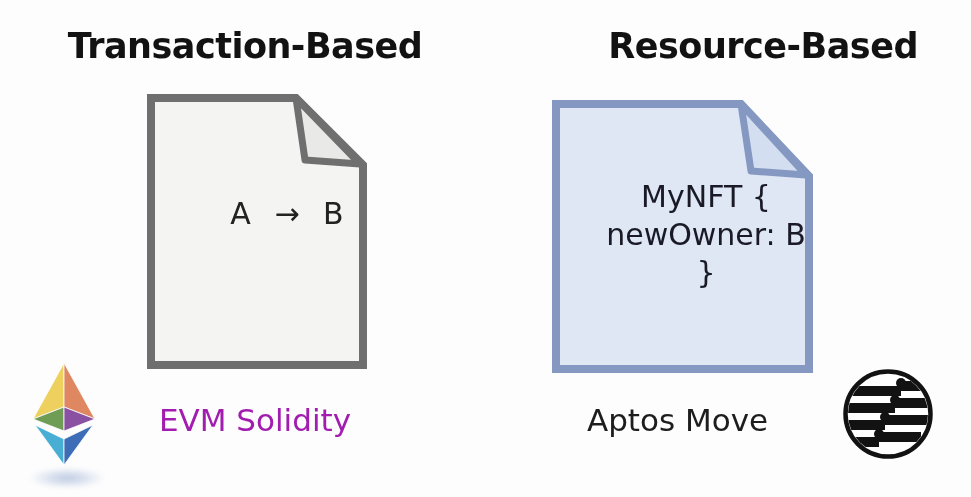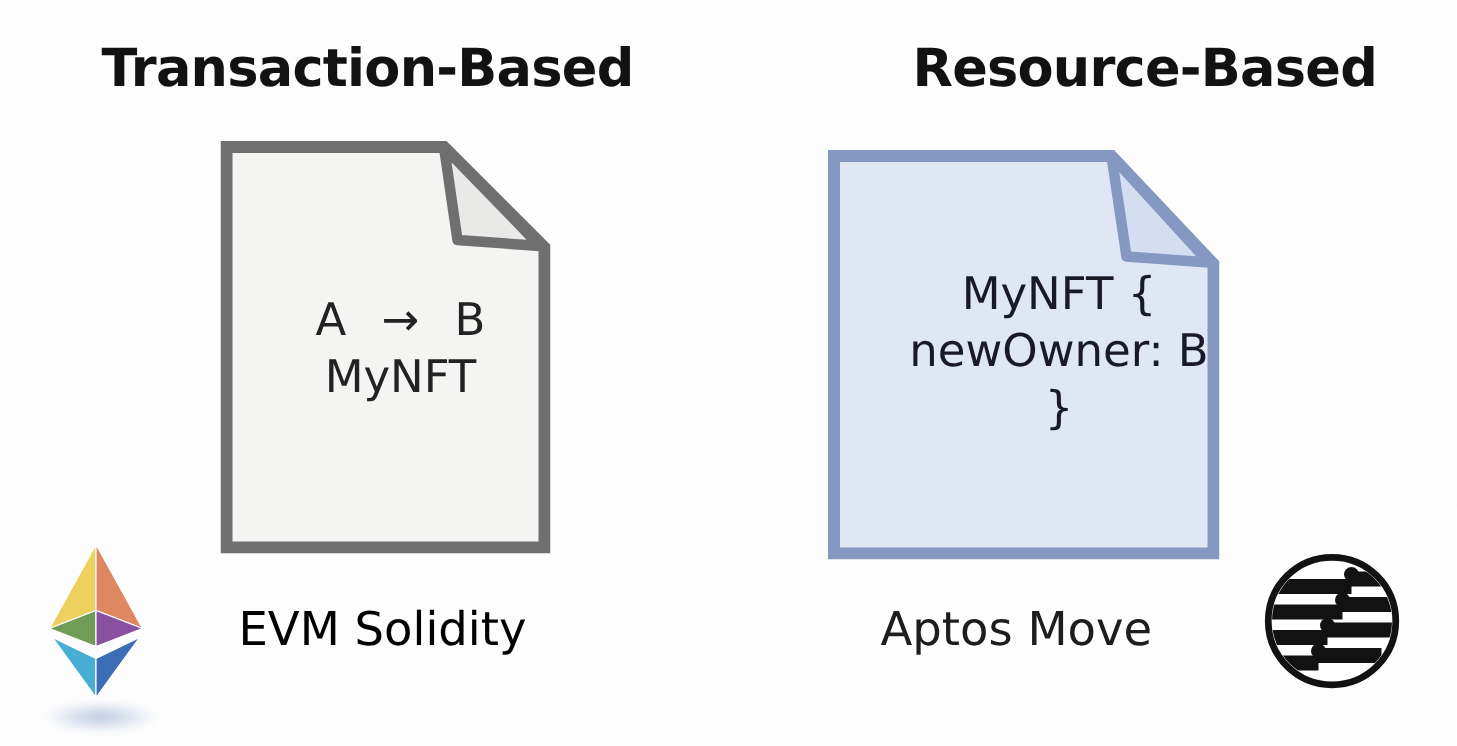--- a/index.html
+++ b/index.html
@@ -33,21 +33,21 @@
   #doc-left-svg  { left: 147px; top: 94px;  }
   #doc-right-svg { left: 552px; top: 100px; }
 
   .doc-text {
     position: absolute;
     text-align: center;
     font-size: 30px;
     line-height: 38px;
     white-space: nowrap;
   }
-  #doc-left-text  { left: 147px; top: 195px; width: 240px; color: #222222; }
+  #doc-left-text  { left: 147px; top: 195px; width: 240px; color: #222222; padding-left: 20px; }
   #doc-right-text { left: 552px; top: 178px; width: 308px; color: #1a1a26; }
   #doc-left-text .line-0 { word-spacing: 14px; }
 
   .chain-label {
     position: absolute;
     font-size: 31px;
     color: #1d1d1d;
     text-align: center;
     white-space: nowrap;
   }
@@ -74,21 +74,20 @@
   <div class="heading" id="heading-left" style="color: rgb(18, 18, 18);">Transaction-Based</div>
   <div class="heading" id="heading-right" style="color: rgb(18, 18, 18);">Resource-Based</div>
 
   <svg class="doc-svg" id="doc-left-svg" width="220" height="275" viewBox="0 0 220 275">
     <path d="M4 4 H149 L216 71 V271 H4 Z" stroke-width="8" stroke-linejoin="miter" fill="#f4f4f3" stroke="#6f6f6f"></path>
     <path d="M149 4 L158 66 L213 70 Z" stroke-width="7" stroke-linejoin="round" fill="#e9e9e7" stroke="#6f6f6f"></path>
   </svg>
 
   <div class="doc-text" id="doc-left-text">
     <div class="line-0">A → B</div>
-    <div class="line-1">MyNFT</div>
   </div>
 
   <svg class="doc-svg" id="doc-right-svg" width="261" height="273" viewBox="0 0 261 273">
     <path d="M4 4 H189 L257 76 V269 H4 Z" stroke-width="8" stroke-linejoin="miter" fill="#dfe7f5" stroke="#8498c2"></path>
     <path d="M189 4 L199 71 L254 75 Z" stroke-width="7" stroke-linejoin="round" fill="#d3def0" stroke="#8498c2"></path>
   </svg>
 
   <div class="doc-text" id="doc-right-text">
     <div class="line-0">MyNFT {</div>
     <div class="line-1">newOwner: B</div>
@@ -99,21 +98,21 @@
     <g stroke-width="0.8" stroke="#ffffff">
       <polygon points="33,1 2,57 33,45" fill="#edd05e"></polygon>
       <polygon points="33,1 33,45 64,57" fill="#de8760"></polygon>
       <polygon points="2,57 33,45 33,69" fill="#6f9d55"></polygon>
       <polygon points="64,57 33,45 33,69" fill="#8a51a3"></polygon>
       <polygon points="4,63 33,77 33,103" fill="#49aed3"></polygon>
       <polygon points="62,63 33,77 33,103" fill="#3c6db6"></polygon>
     </g>
   </svg>
 
-  <div class="chain-label" id="label-left" style="color: #000000;">EVM Solidity</div>
+  <div class="chain-label" id="label-left" style="color: #a21caf;">EVM Solidity</div>
   <div class="chain-label" id="label-right" style="color: rgb(29, 29, 29);">Aptos Move</div>
 
   <svg class="logo-svg" id="aptos-logo" width="94" height="94" viewBox="0 0 94 94">
     <defs>
       <clipPath id="aptos-clip">
           <circle cx="47" cy="47" r="40"></circle>
         </clipPath>
     </defs>
     <circle cx="47" cy="47" r="42.5" stroke-width="4.5" stroke="#121212" fill="#ffffff"></circle>
     <g clip-path="url(#aptos-clip)" fill="#121212">

